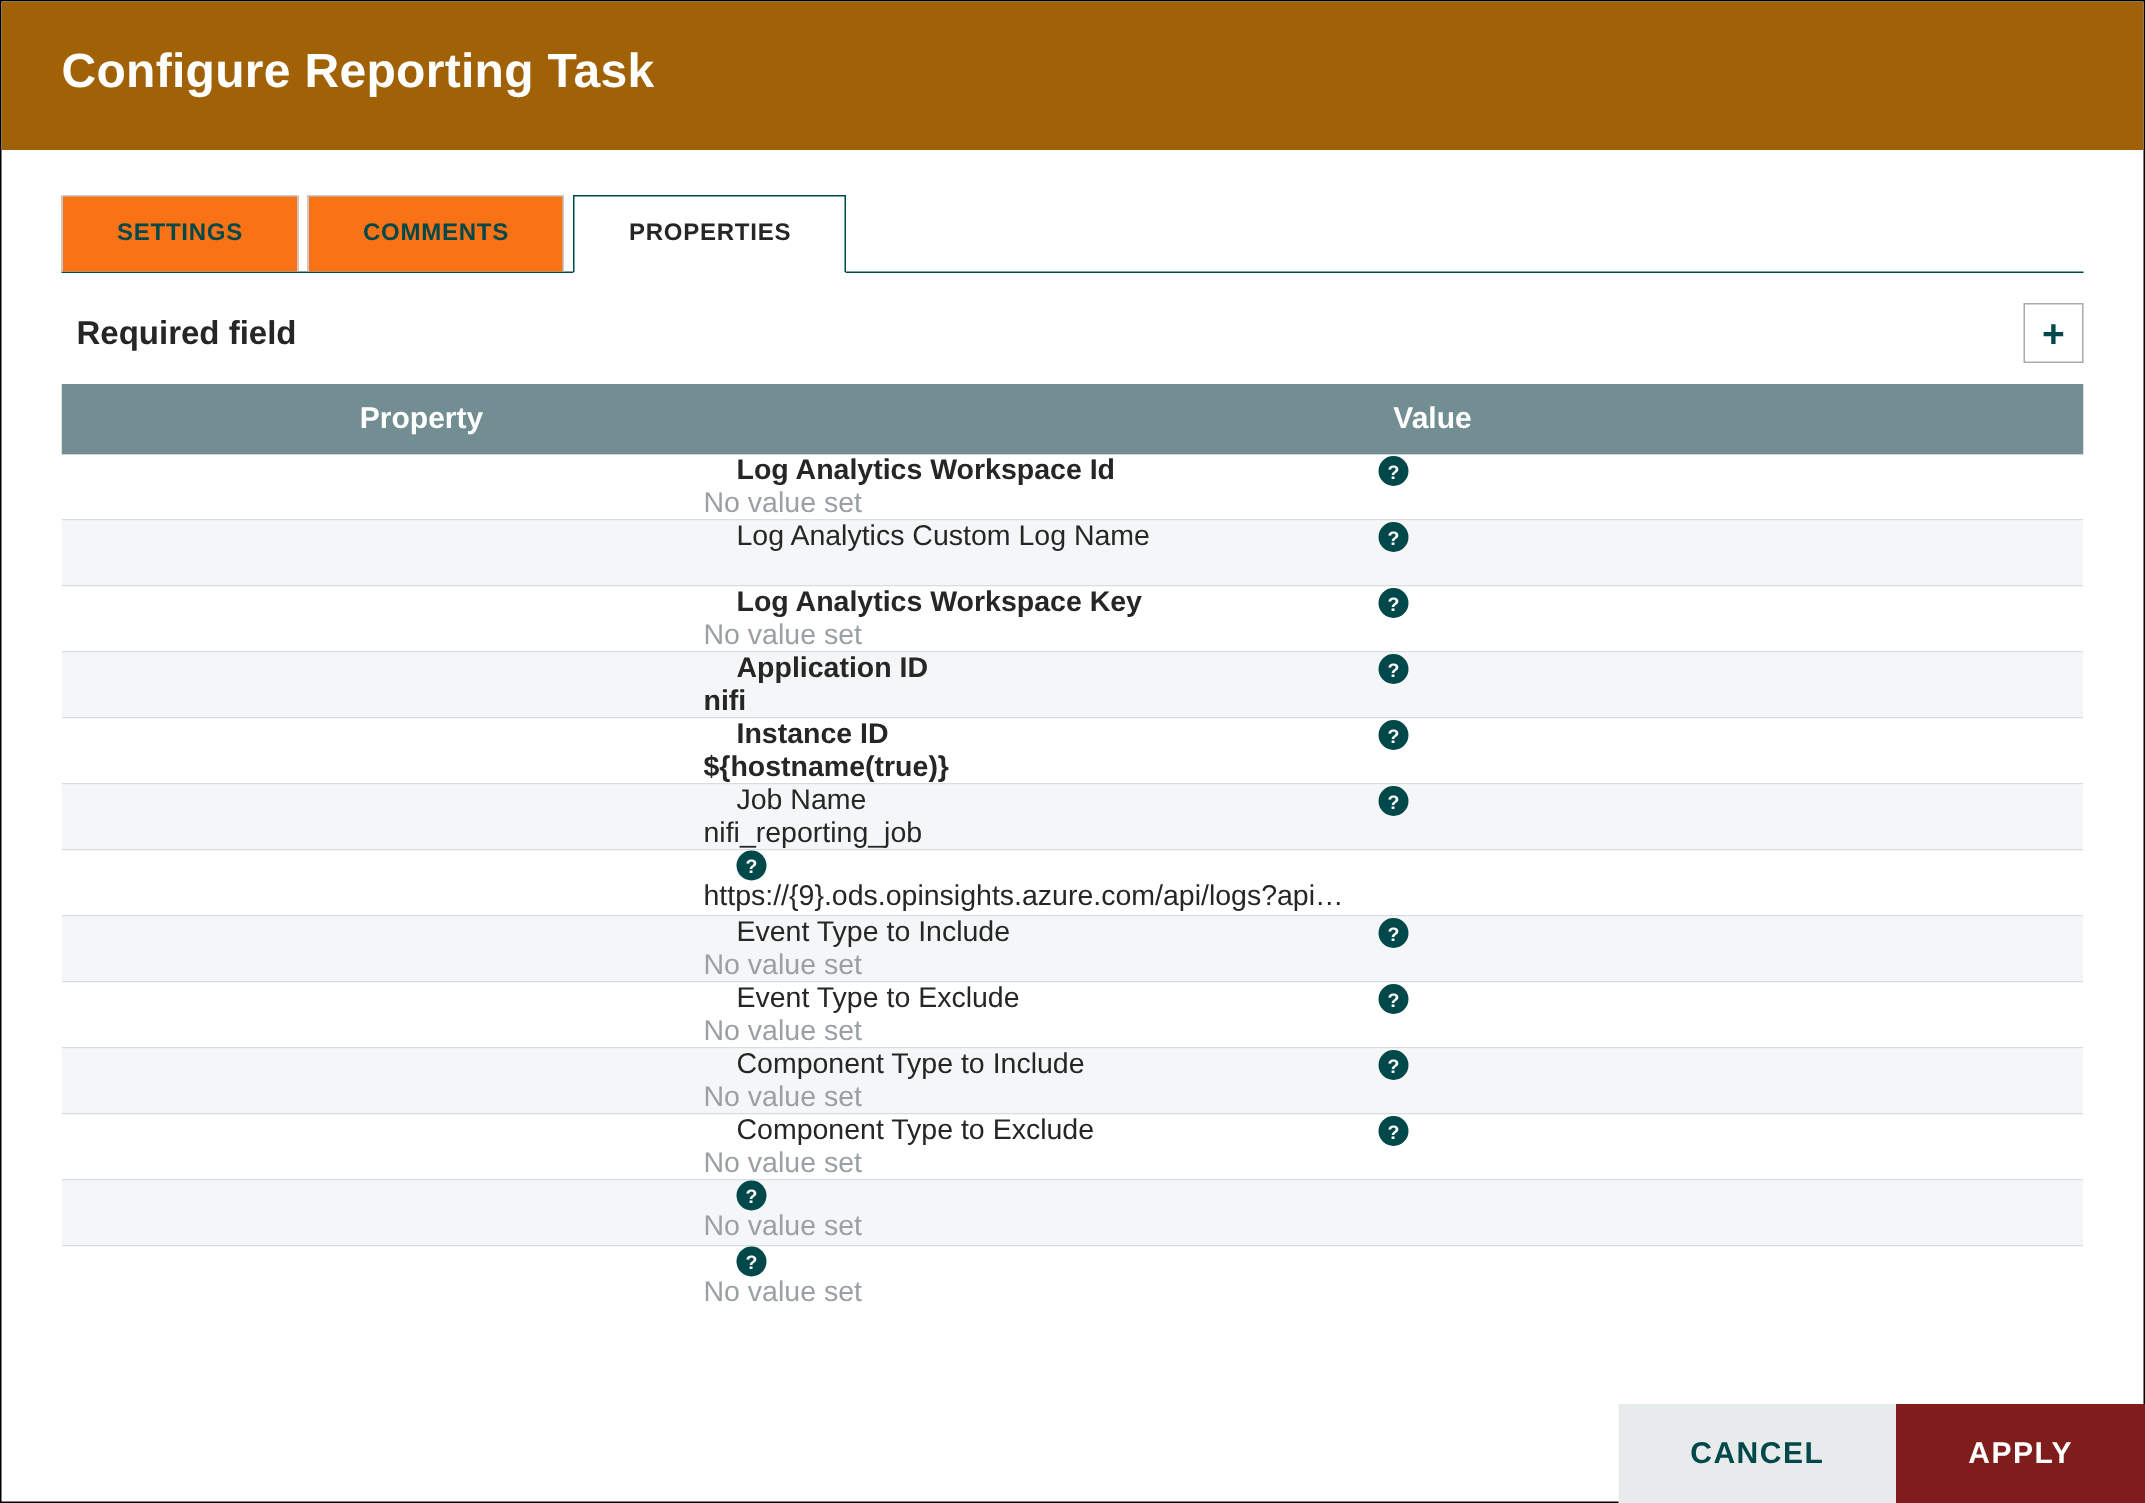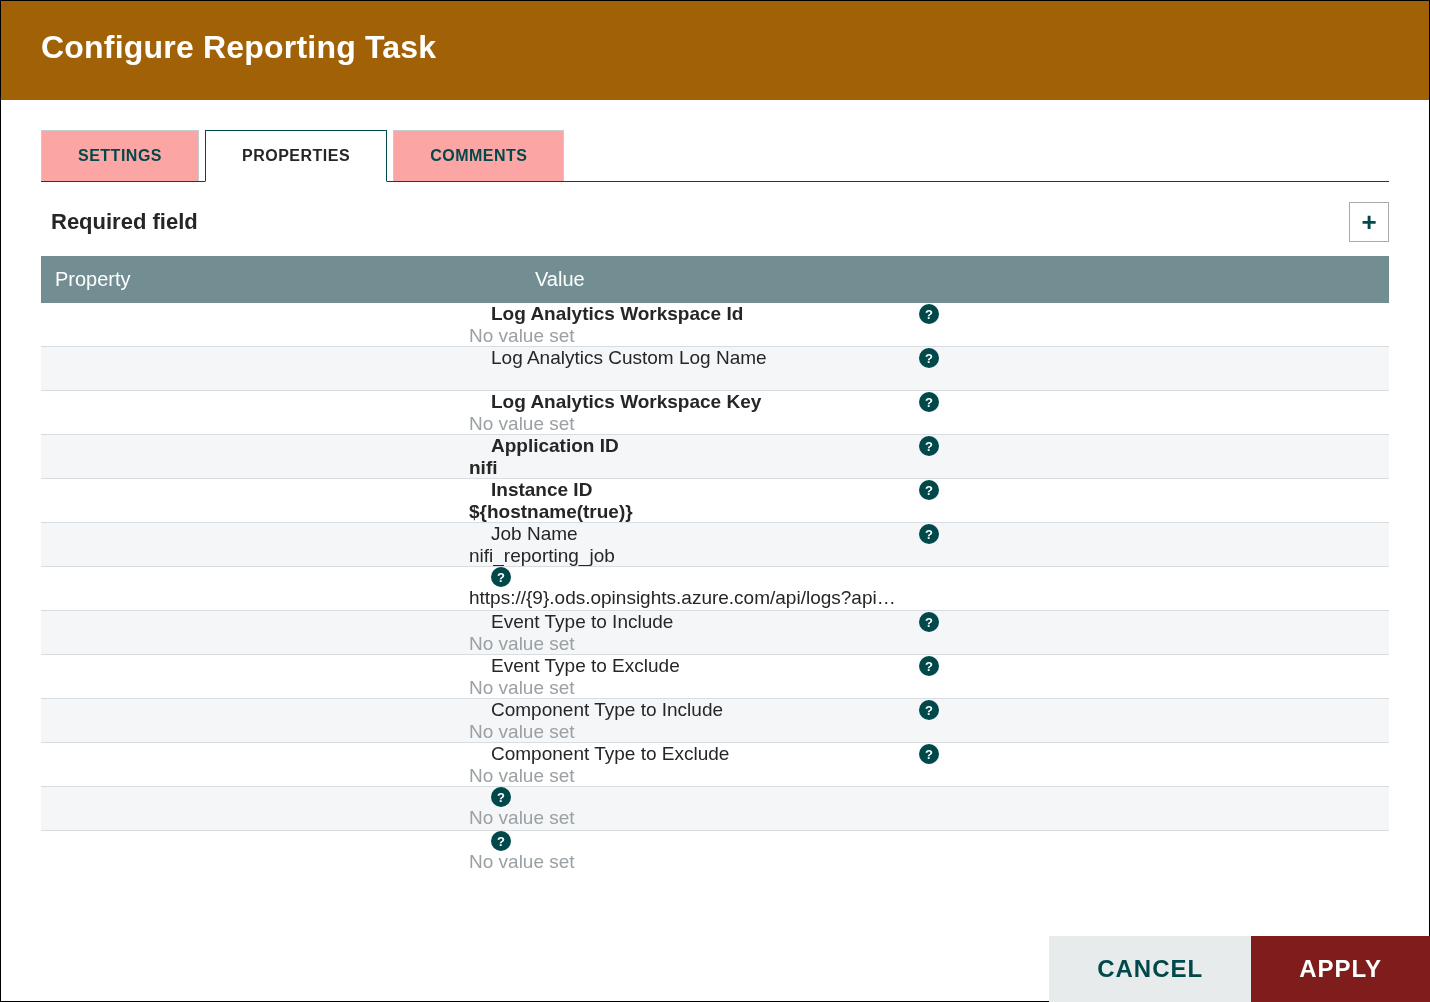--- a/index.html
+++ b/index.html
@@ -31,21 +31,21 @@
     align-items: flex-end;
     border-bottom: 1px solid #004849;
     position: relative;
   }
   .tab {
     padding: 16px 36px;
     font-size: 16px;
     font-weight: 600;
     letter-spacing: 0.5px;
     color: #004849;
-    background: #fca5a5;
+    background: #f97316;
     border: 1px solid #c5ccd0;
     border-bottom: none;
     margin-right: 6px;
     cursor: pointer;
     text-transform: uppercase;
   }
   .tab.active {
     background: #ffffff;
     border: 1px solid #004849;
     border-bottom: 1px solid #ffffff;
@@ -81,21 +81,22 @@
     border-top: none;
     height: 612px;
     overflow: hidden;
     position: relative;
   }
   .table-header {
     display: flex;
     background: #728e92;
     color: #ffffff;
     font-size: 20px;
-    font-weight: 400;
+    font-weight: 700;
+    text-align: center;
   }
   .col-prop-header { width: 480px; padding: 12px 14px; }
   .col-val-header  { flex: 1; padding: 12px 14px; }
   .rows {
     overflow-y: hidden;
   }
   .row {
     display: flex;
     align-items: center;
     height: 44px;
@@ -152,21 +153,21 @@
     bottom: 0;
     right: 0;
     display: flex;
     height: 66px;
   }
   .btn {
     display: flex;
     align-items: center;
     justify-content: center;
     padding: 0 48px;
-    font-size: 24px;
+    font-size: 20px;
     font-weight: 600;
     letter-spacing: 1px;
     cursor: pointer;
     text-transform: uppercase;
   }
   .btn-cancel {
     background: #e8ebec;
     color: #004849;
   }
   .btn-apply {
@@ -178,22 +179,22 @@
 <body>
 
 <div class="header">
   <h1>Configure Reporting Task</h1>
 </div>
 
 <div class="body-area">
 
   <div class="tabs">
     <div class="tab">SETTINGS</div>
+    <div class="tab">COMMENTS</div>
     <div class="tab active">PROPERTIES</div>
-    <div class="tab">COMMENTS</div>
   </div>
 
   <div class="subheader-row">
     <div class="required-label">Required field</div>
     <div class="add-btn">
       <span>+</span>
     </div>
   </div>
 
   <div class="table-wrap">

